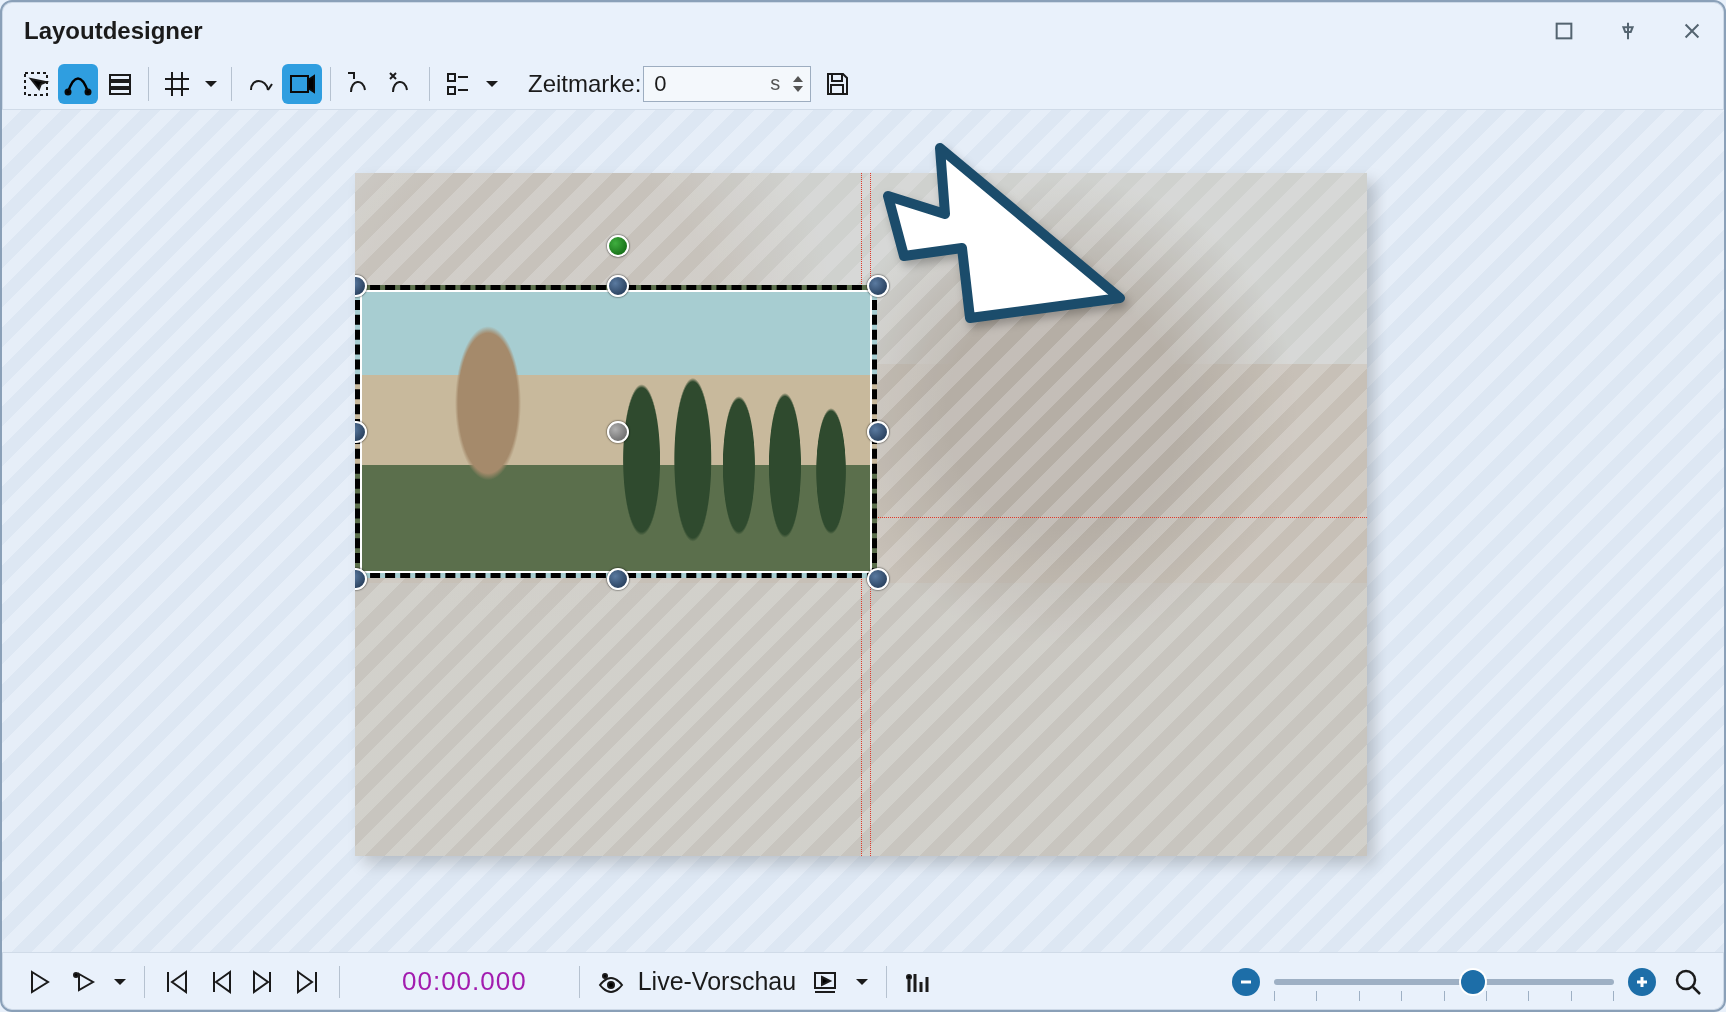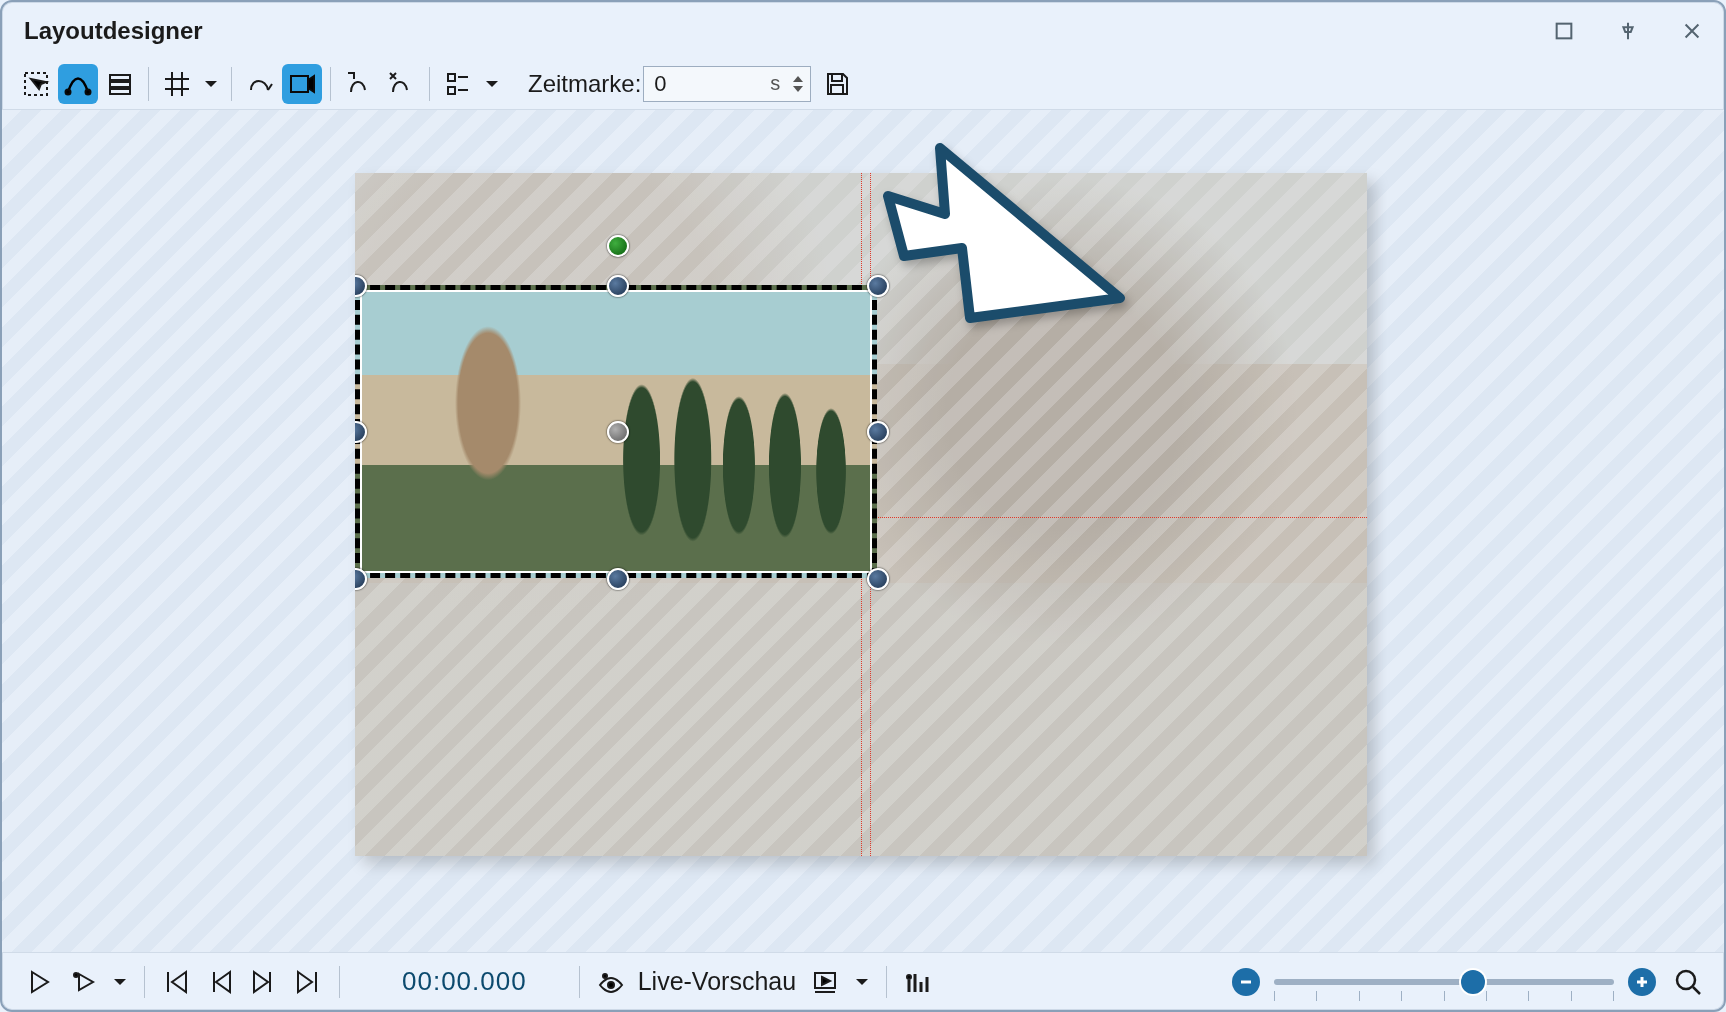--- a/index.html
+++ b/index.html
@@ -112,21 +112,21 @@
   .cursor{position:absolute; left:878px; top:8px; width:260px; height:260px;}
   .cursor svg{width:100%;height:100%; filter: drop-shadow(3px 5px 4px rgba(0,0,0,.25));}
 
   
   .bottombar{
     height:58px; border-top:1px solid #d0dbe8;
     display:flex; align-items:center; gap:6px; padding:0 18px;
   }
   .bottombar .tbtn{width:38px;height:38px;}
   .bottombar .sep{height:32px;}
-  .timecode{font-size:26px; color:#0c4a6e; letter-spacing:1px; margin:0 40px 0 50px;}
+  .timecode{font-size:26px; color:#a21caf; letter-spacing:1px; margin:0 40px 0 50px;}
   .spacer{flex:1;}
   .zoom{display:flex;align-items:center;gap:14px;}
   .zbtn{width:28px;height:28px;border-radius:50%;background:#1d6ea8;display:flex;align-items:center;justify-content:center;}
   .zbtn svg{width:16px;height:16px;fill:#fff;stroke:#fff;stroke-width:3;}
   .ztrack{width:340px;height:6px;background:#9eb0c4;border-radius:3px;position:relative;}
   .ztrack .thumb{position:absolute;left:55%;top:-9px;width:24px;height:24px;border-radius:50%;background:#1d6ea8;box-shadow:0 0 0 2px #fff;}
   .zticks{position:absolute;left:0;right:0;top:12px;display:flex;justify-content:space-between;}
   .zticks span{width:1px;height:10px;background:#9eb0c4;}
   .fitbtn{width:36px;height:36px;display:flex;align-items:center;justify-content:center;}
   .fitbtn svg{width:30px;height:30px;fill:none;stroke:#1b1b1b;stroke-width:2.5;}

